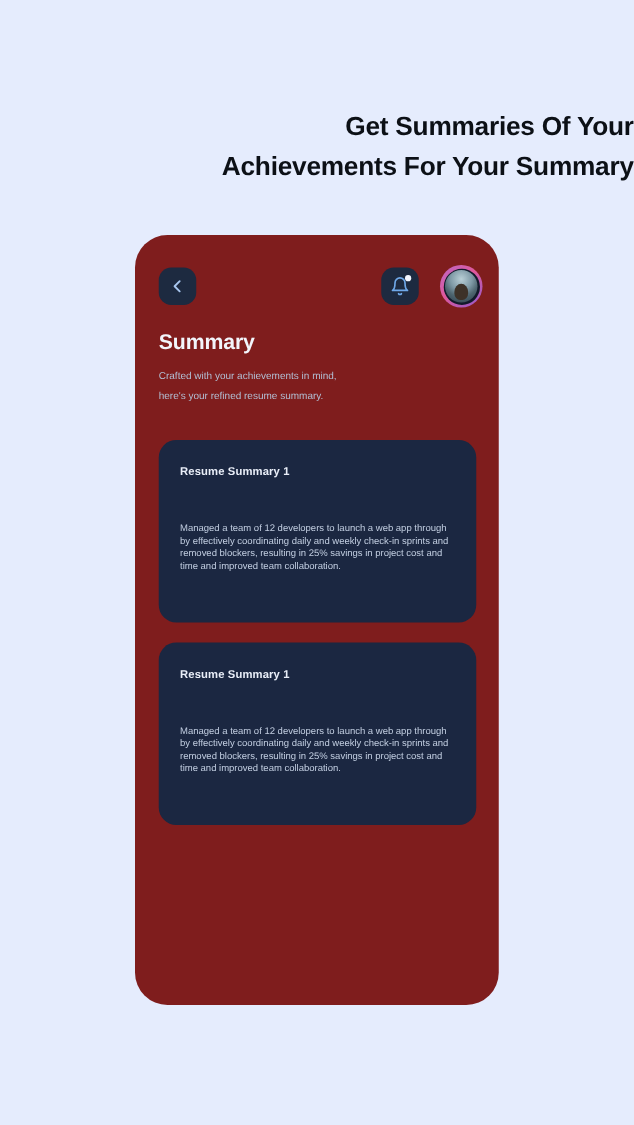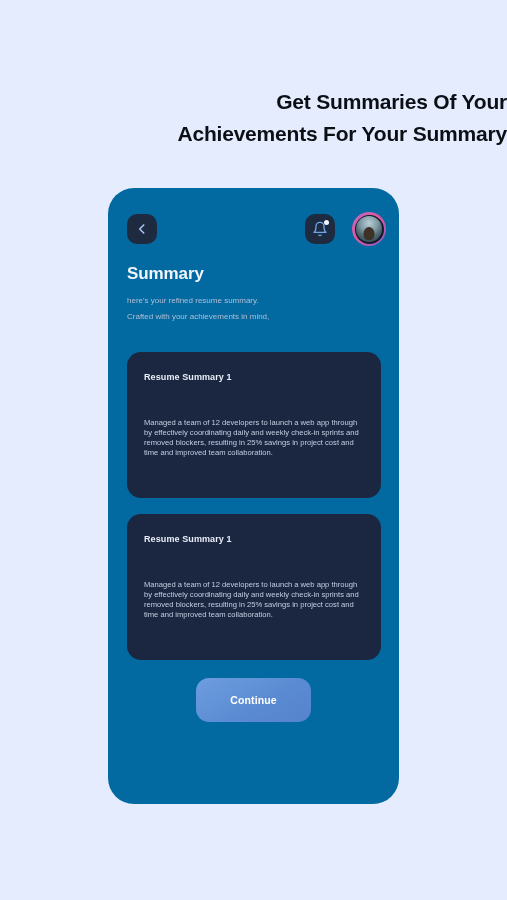--- a/index.html
+++ b/index.html
@@ -32,21 +32,21 @@
   }
   .headline-line { display: block; }
 
   
   .phone {
     position: absolute;
     left: 108px;
     top: 188px;
     width: 291px;
     height: 616px;
-    background: #0369a1;
+    background: #7f1d1d;
     border-radius: 26px;
     overflow: hidden;
   }
 
   
   .topbar {
     position: absolute;
     left: 0;
     top: 0;
     width: 291px;
@@ -235,29 +235,28 @@
       <div class="avatar-inner">
         <div class="avatar-photo"></div>
       </div>
     </div>
 
   </div>
 
   <div class="page-title">Summary</div>
 
   <div class="subtitle">
+    <span class="subtitle-line">Crafted with your achievements in mind,</span>
     <span class="subtitle-line">here's your refined resume summary.</span>
-    <span class="subtitle-line">Crafted with your achievements in mind,</span>
   </div>
 
   <div class="card card-1">
     <div class="card-title">Resume Summary 1</div>
     <div class="card-body">Managed a team of 12 developers to launch a web app through by effectively coordinating daily and weekly check-in sprints and removed blockers, resulting in 25% savings in project cost and time and improved team collaboration.</div>
   </div>
 
   <div class="card card-2">
     <div class="card-title">Resume Summary 1</div>
     <div class="card-body">Managed a team of 12 developers to launch a web app through by effectively coordinating daily and weekly check-in sprints and removed blockers, resulting in 25% savings in project cost and time and improved team collaboration.</div>
   </div>
 
-  <button class="continue-btn">Continue</button>
 
 </div>
 
 </body></html>

